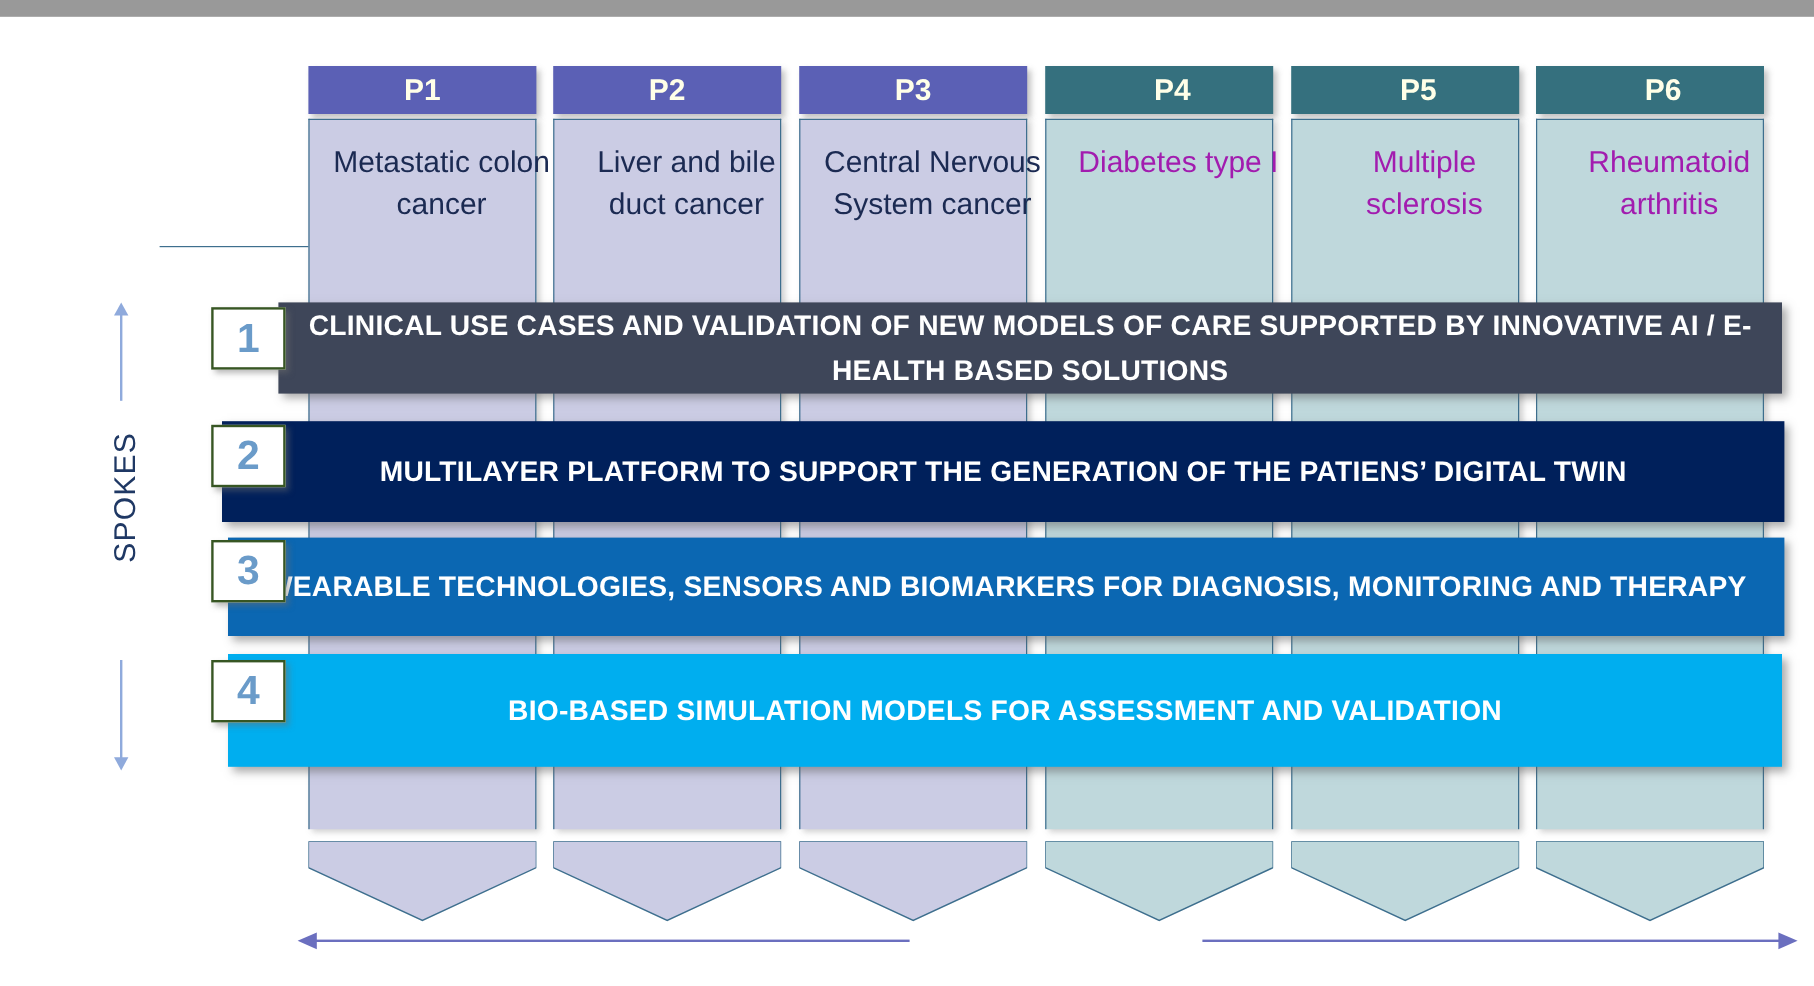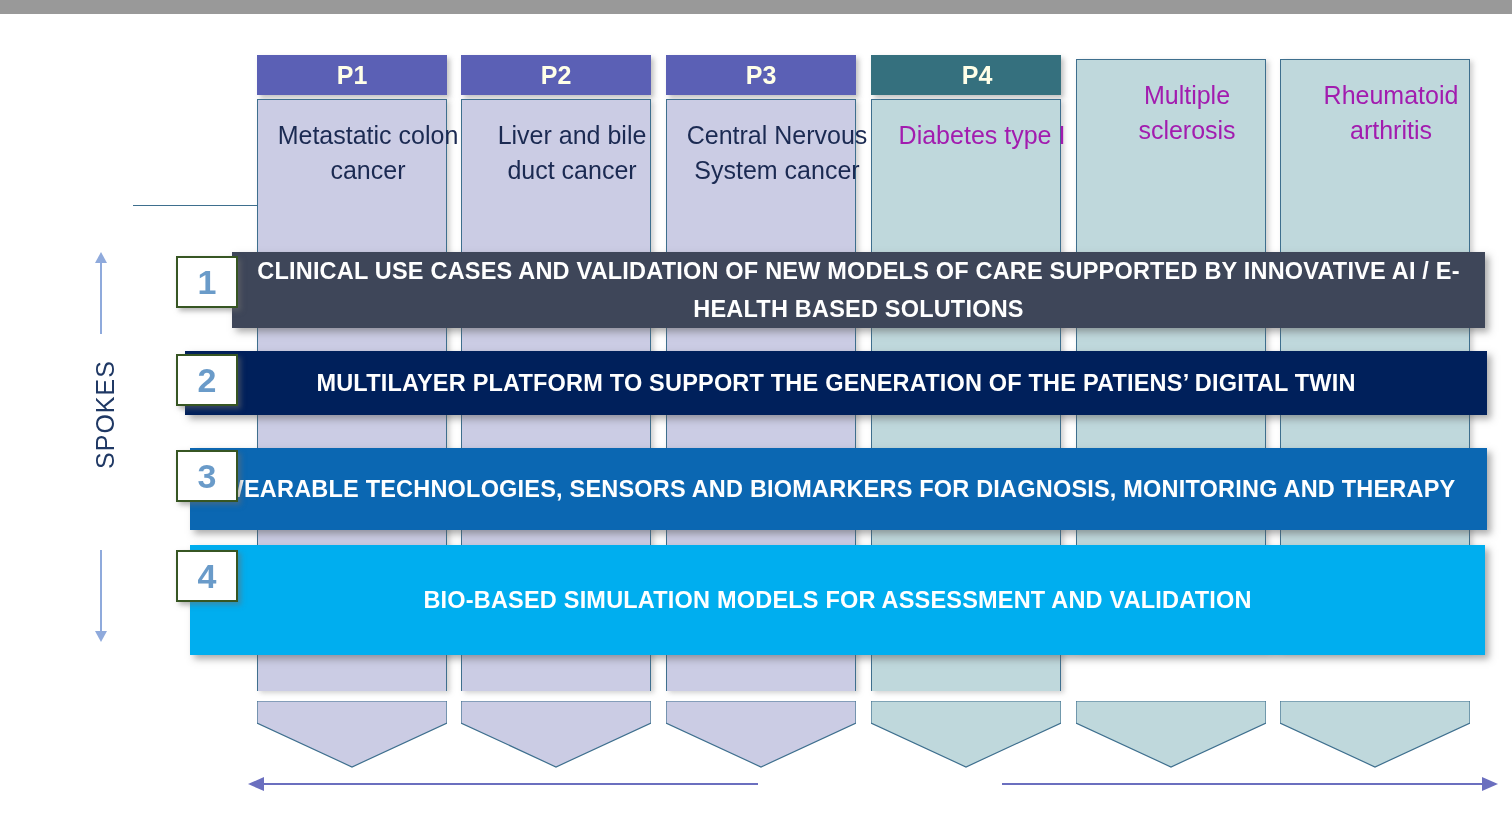--- a/index.html
+++ b/index.html
@@ -157,23 +157,23 @@
     color: #FFFFFF;
     font-weight: bold;
     font-size: 23.5px;
     line-height: 38px;
     letter-spacing: 0.2px;
     box-shadow: 4px 4px 7px rgba(90,90,90,0.5);
     padding: 0 14px;
     box-sizing: border-box;
   }
   .bar-1 { top: 252px; height: 76px;  background: #3E4659; }
-  .bar-2 { top: 351px; height: 64px;  background: #00205B; }
+  .bar-2 { top: 351px; height: 84px;  background: #00205B; }
   .bar-3 { top: 448px; height: 82px;  background: #0B67B2; }
-  .bar-4 { top: 545px; height: 110px;  background: #00AEEF; }
+  .bar-4 { top: 545px; height: 94px;  background: #00AEEF; }
 
   .bar-1 { left: 232px; width: 1253px; }
   .bar-2 { left: 185px; width: 1302px; }
   .bar-3 { left: 190px; width: 1297px; }
   .bar-4 { left: 190px; width: 1295px; }
 
   .bar-text { width: 100%; }
 
   
   .badge {
@@ -297,31 +297,33 @@
         <div class="col-title teal-txt">Diabetes type I</div>
       </div>
       <div class="col-foot">
         <svg width="190" height="68" viewBox="0 0 190 68">
           <polygon points="0,0 190,0 190,22 95,66 0,22" fill="#BFD8DC" stroke="#3E6F8E" stroke-width="1.2"></polygon>
         </svg>
       </div>
     </div>
 
     <div class="col" style="left:1076px;">
+      <div class="col-head teal">P5</div>
       <div class="col-body teal">
         <div class="col-title teal-txt">Multiple sclerosis</div>
       </div>
       <div class="col-foot">
         <svg width="190" height="68" viewBox="0 0 190 68">
           <polygon points="0,0 190,0 190,22 95,66 0,22" fill="#BFD8DC" stroke="#3E6F8E" stroke-width="1.2"></polygon>
         </svg>
       </div>
     </div>
 
     <div class="col" style="left:1280px;">
+      <div class="col-head teal">P6</div>
       <div class="col-body teal">
         <div class="col-title teal-txt">Rheumatoid arthritis</div>
       </div>
       <div class="col-foot">
         <svg width="190" height="68" viewBox="0 0 190 68">
           <polygon points="0,0 190,0 190,22 95,66 0,22" fill="#BFD8DC" stroke="#3E6F8E" stroke-width="1.2"></polygon>
         </svg>
       </div>
     </div>
 

